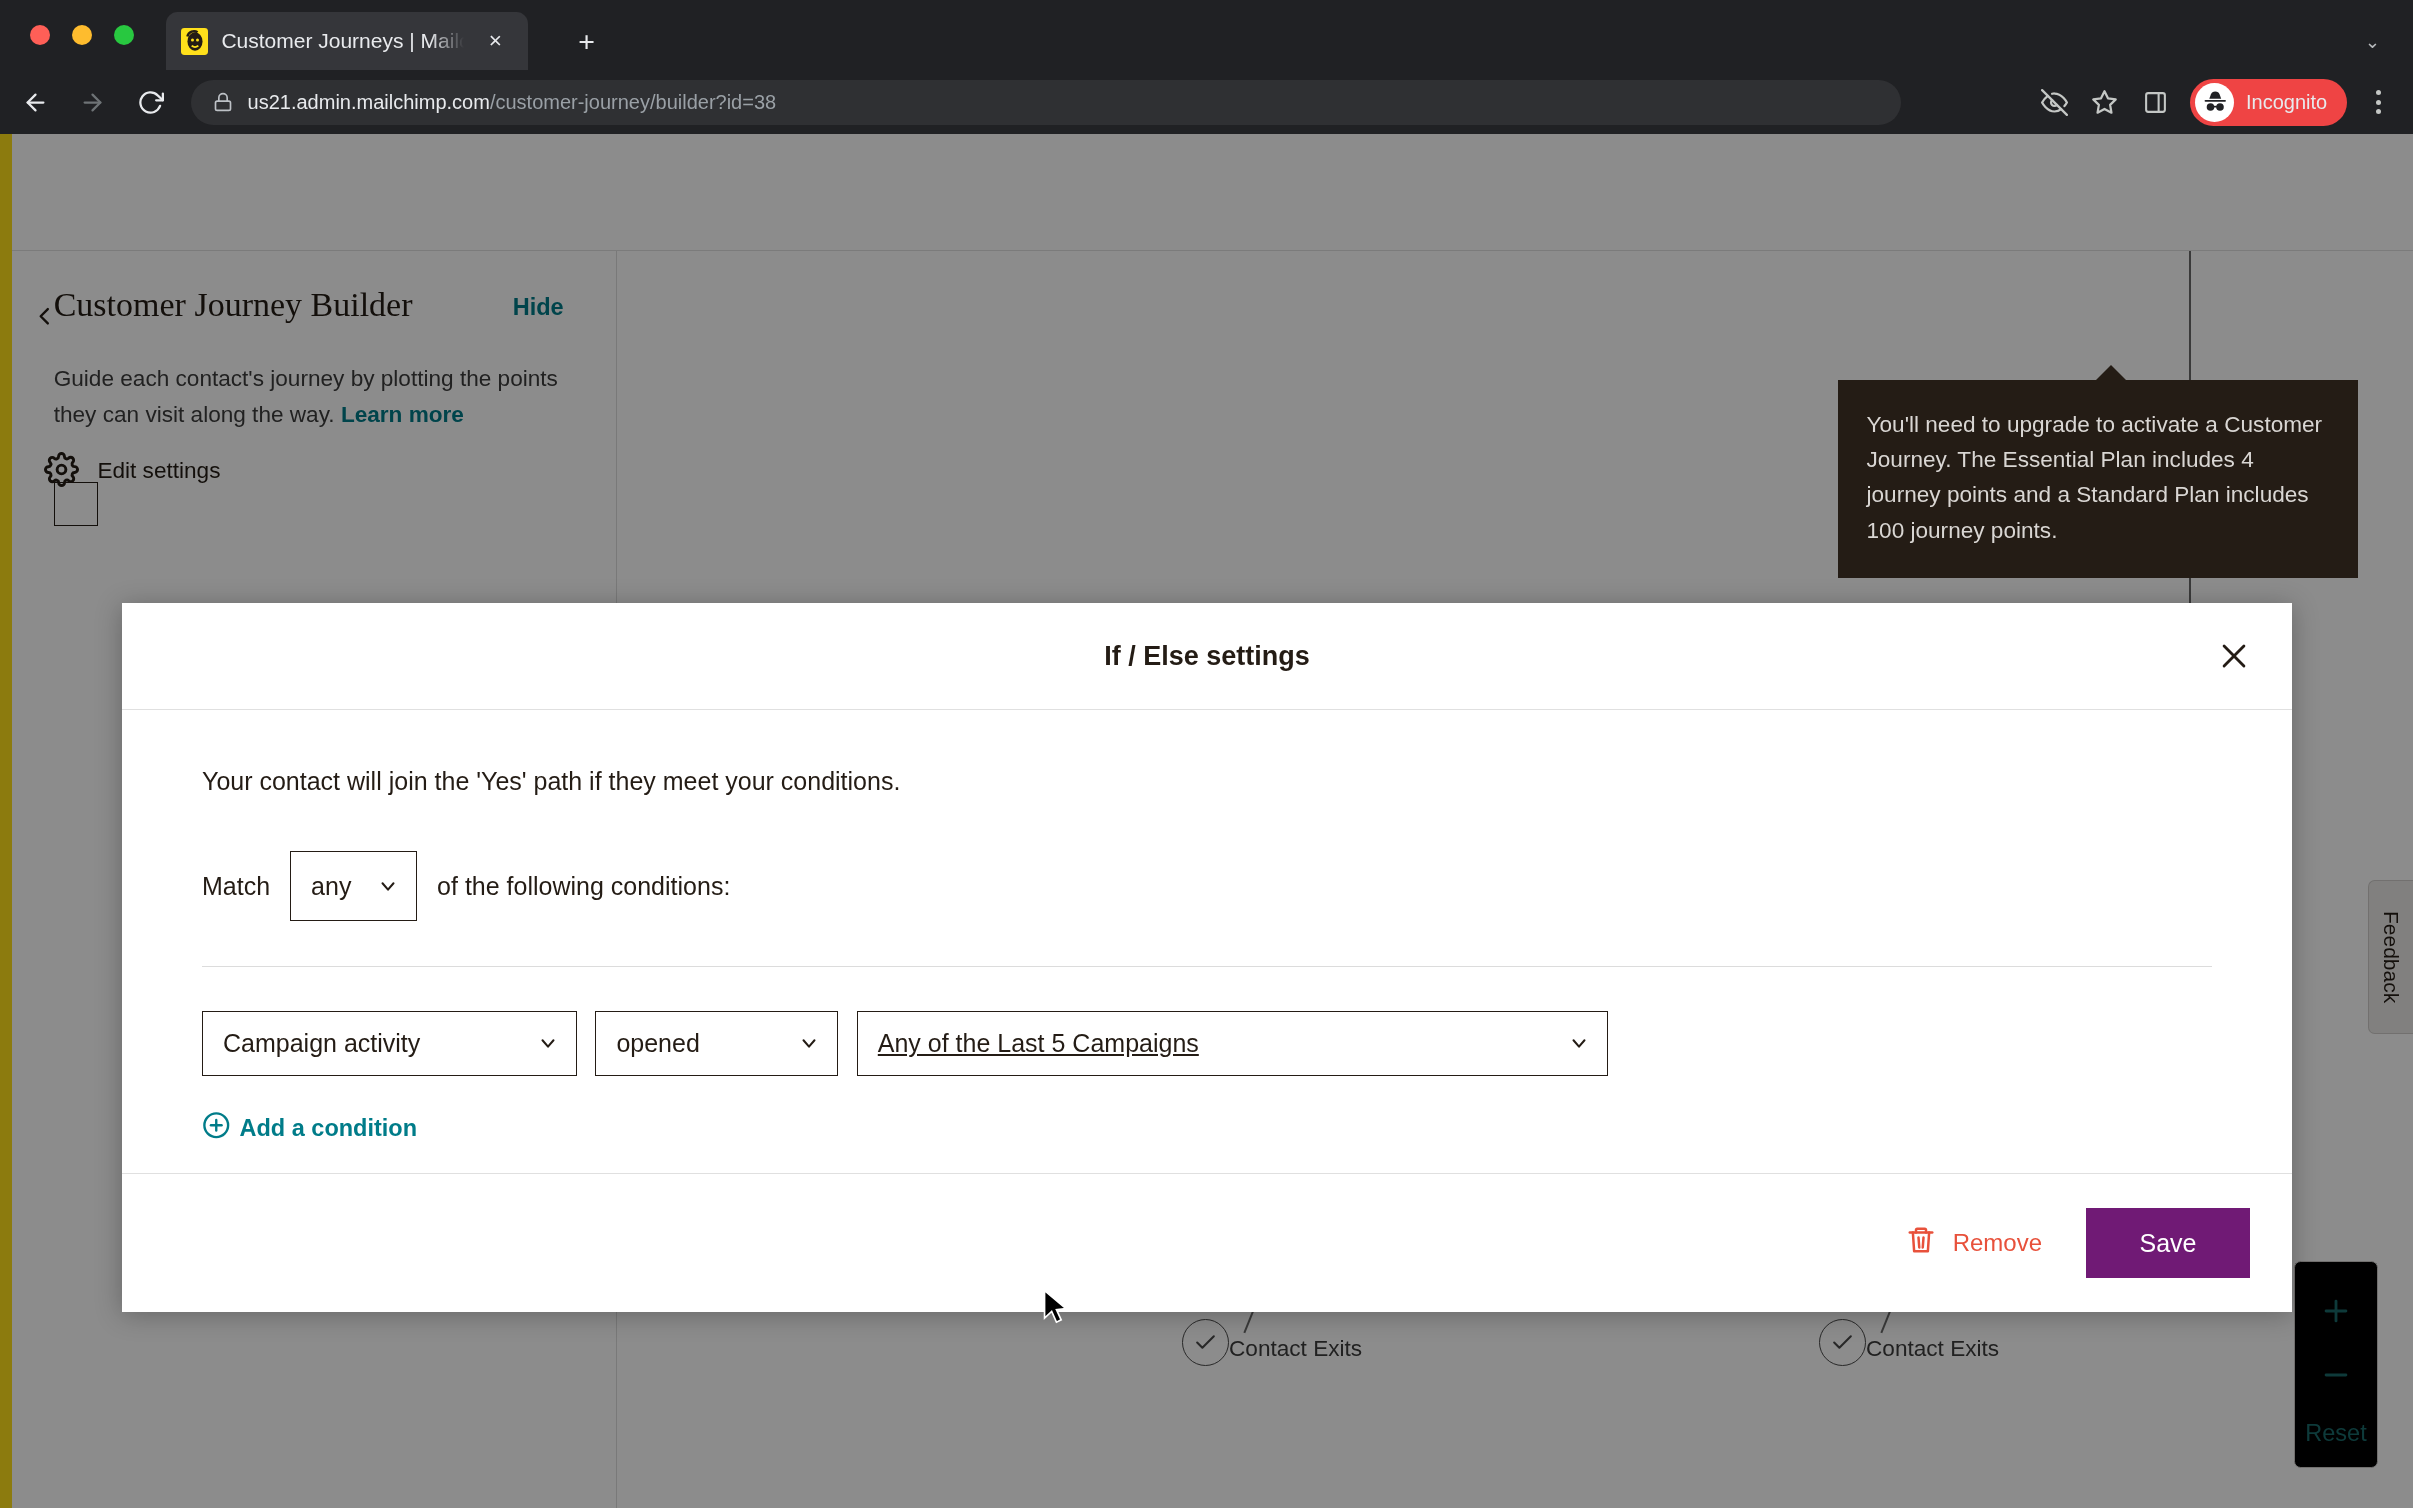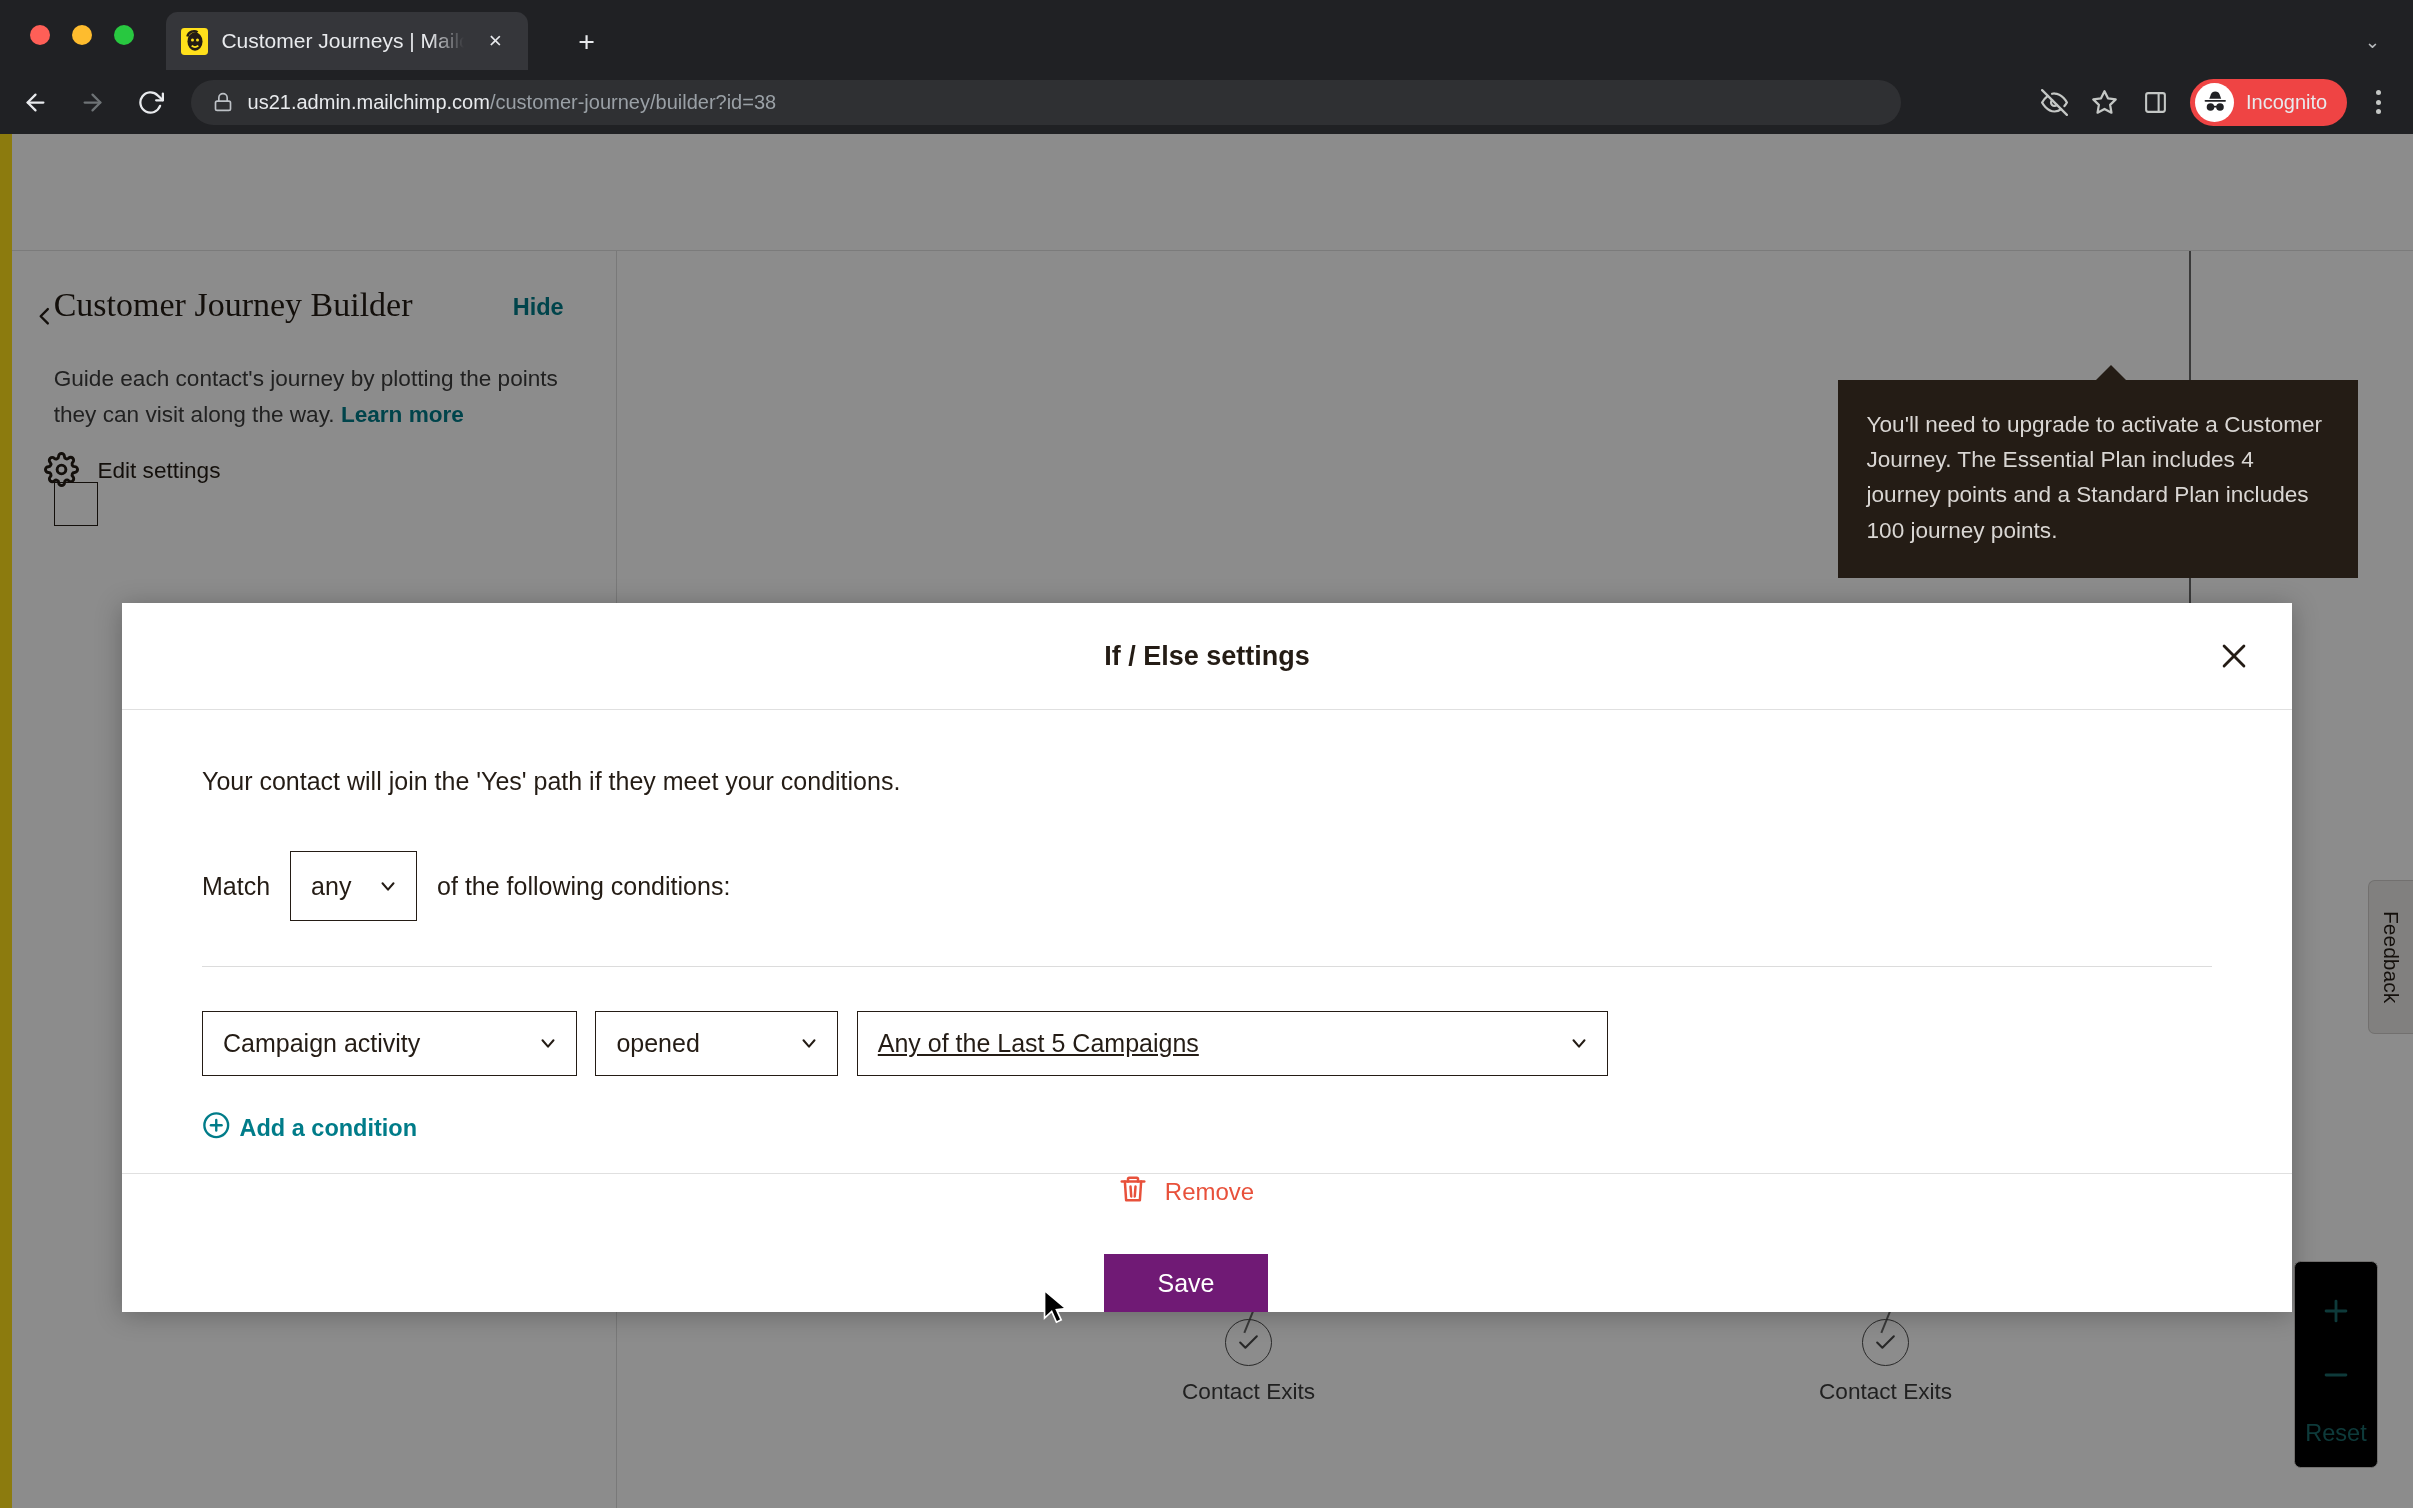--- a/index.html
+++ b/index.html
@@ -285,21 +285,21 @@
     border-radius: 50%;
     background: #1a6b6b;
     color: #ffffff;
     display: flex; align-items: center; justify-content: center;
     font-size: 25px; line-height: 1;
     cursor: pointer;
     z-index: 3;
   }
   .exit-node {
     position: absolute;
-    display: flex; flex-direction: column; align-items: center;
+    display: flex; flex-direction: row; align-items: center;
   }
   .exit-circle {
     width: 47px; height: 47px; border-radius: 50%;
     border: 1.7px solid #4a4a4a;
     display: flex; align-items: center; justify-content: center;
     color: #4a4a4a;
   }
   .exit-label {
     margin-top: 13.4px;
     font-size: 22.6px; color: #3d3d3d;
@@ -423,21 +423,20 @@
     cursor: pointer;
     justify-content: flex-end;
   }
 
   #modal-footer {
     height: 139px;
     border-top: 0.8px solid #e0e0e0;
     display: flex; align-items: center; justify-content: flex-end;
     padding-right: 42px;
     gap: 44px;
-    flex-direction: column;
   }
   #remove-btn {
     display: inline-flex; align-items: center; gap: 17px;
     color: #e8513b;
     font-size: 24px;
     background: none; border: none;
     cursor: pointer;
     font-family: "Liberation Sans", sans-serif;
   }
   #save-btn {

